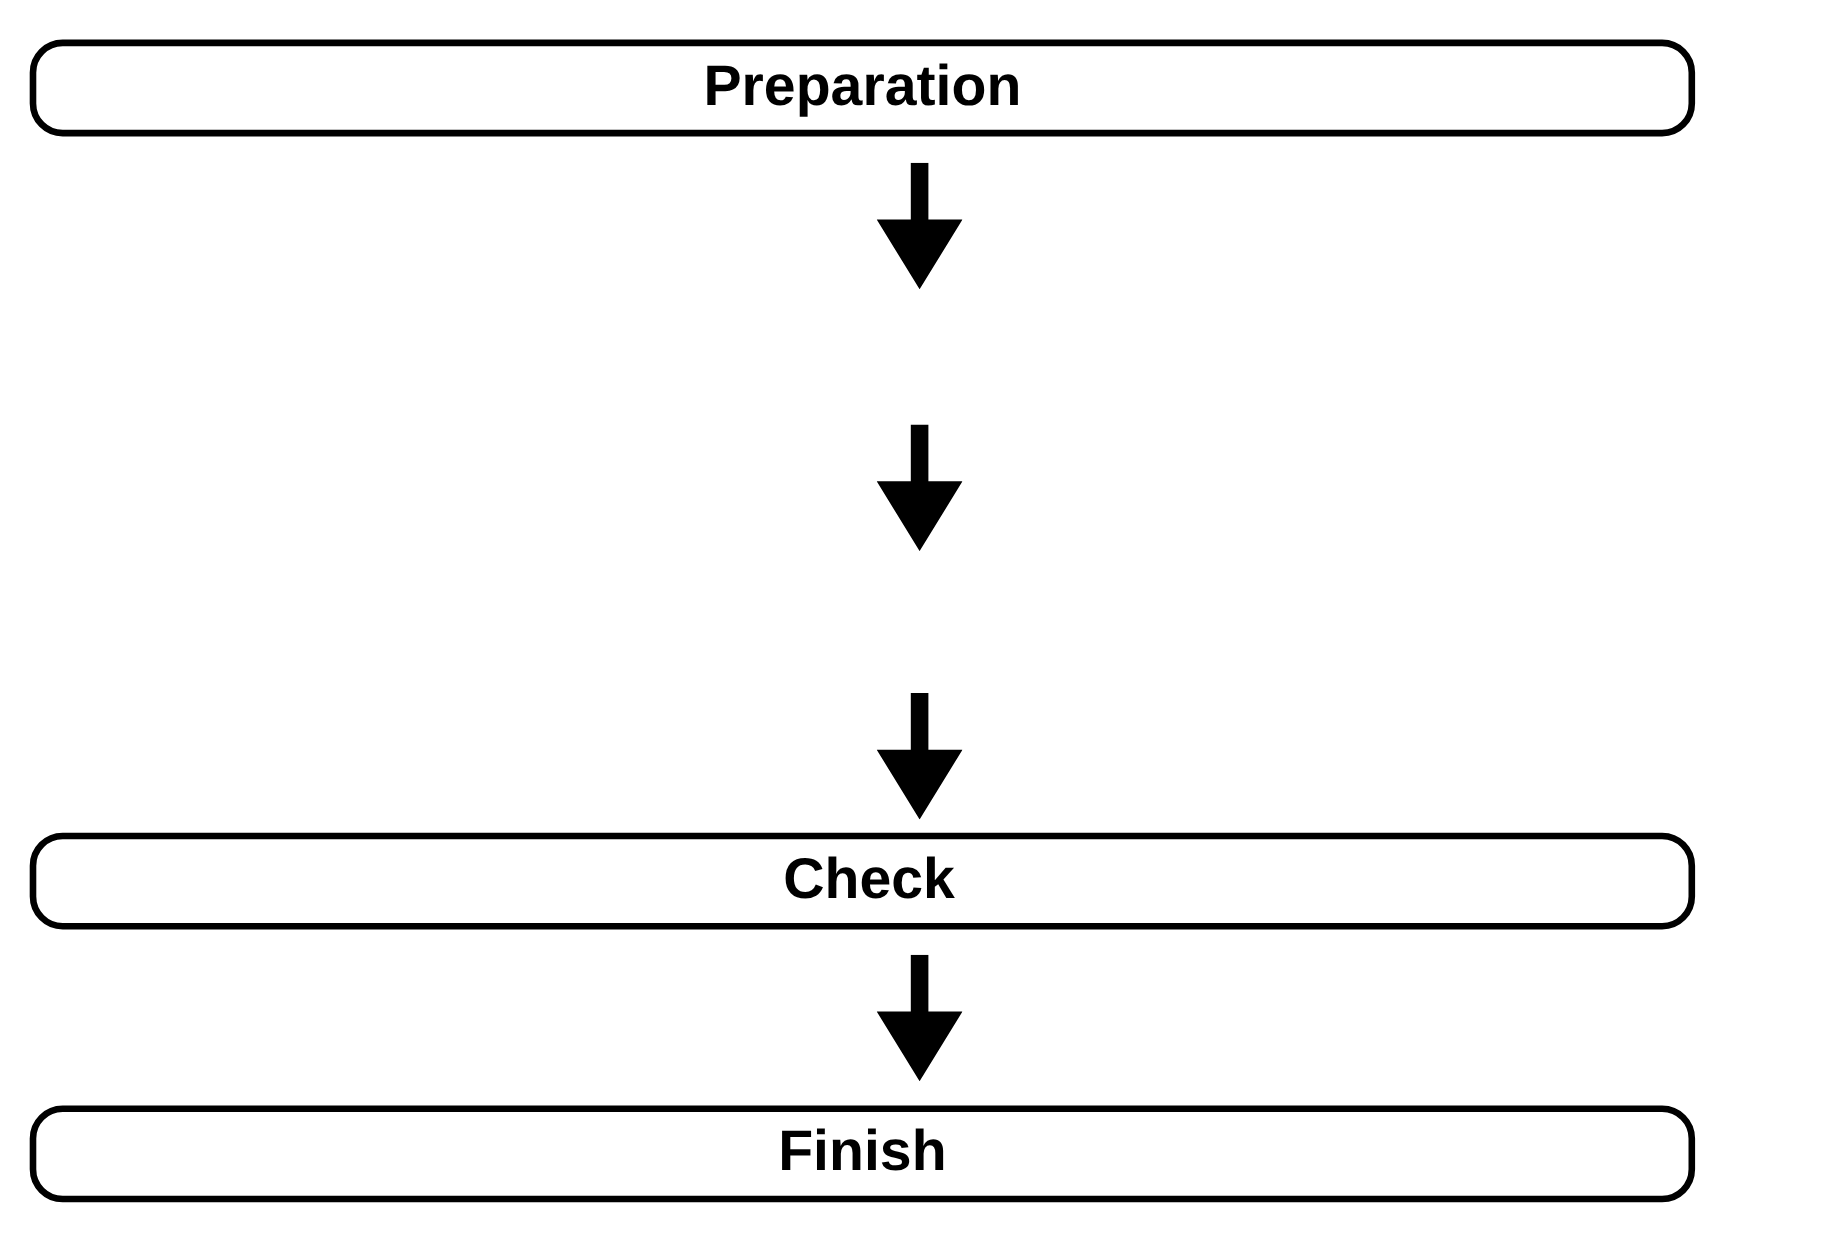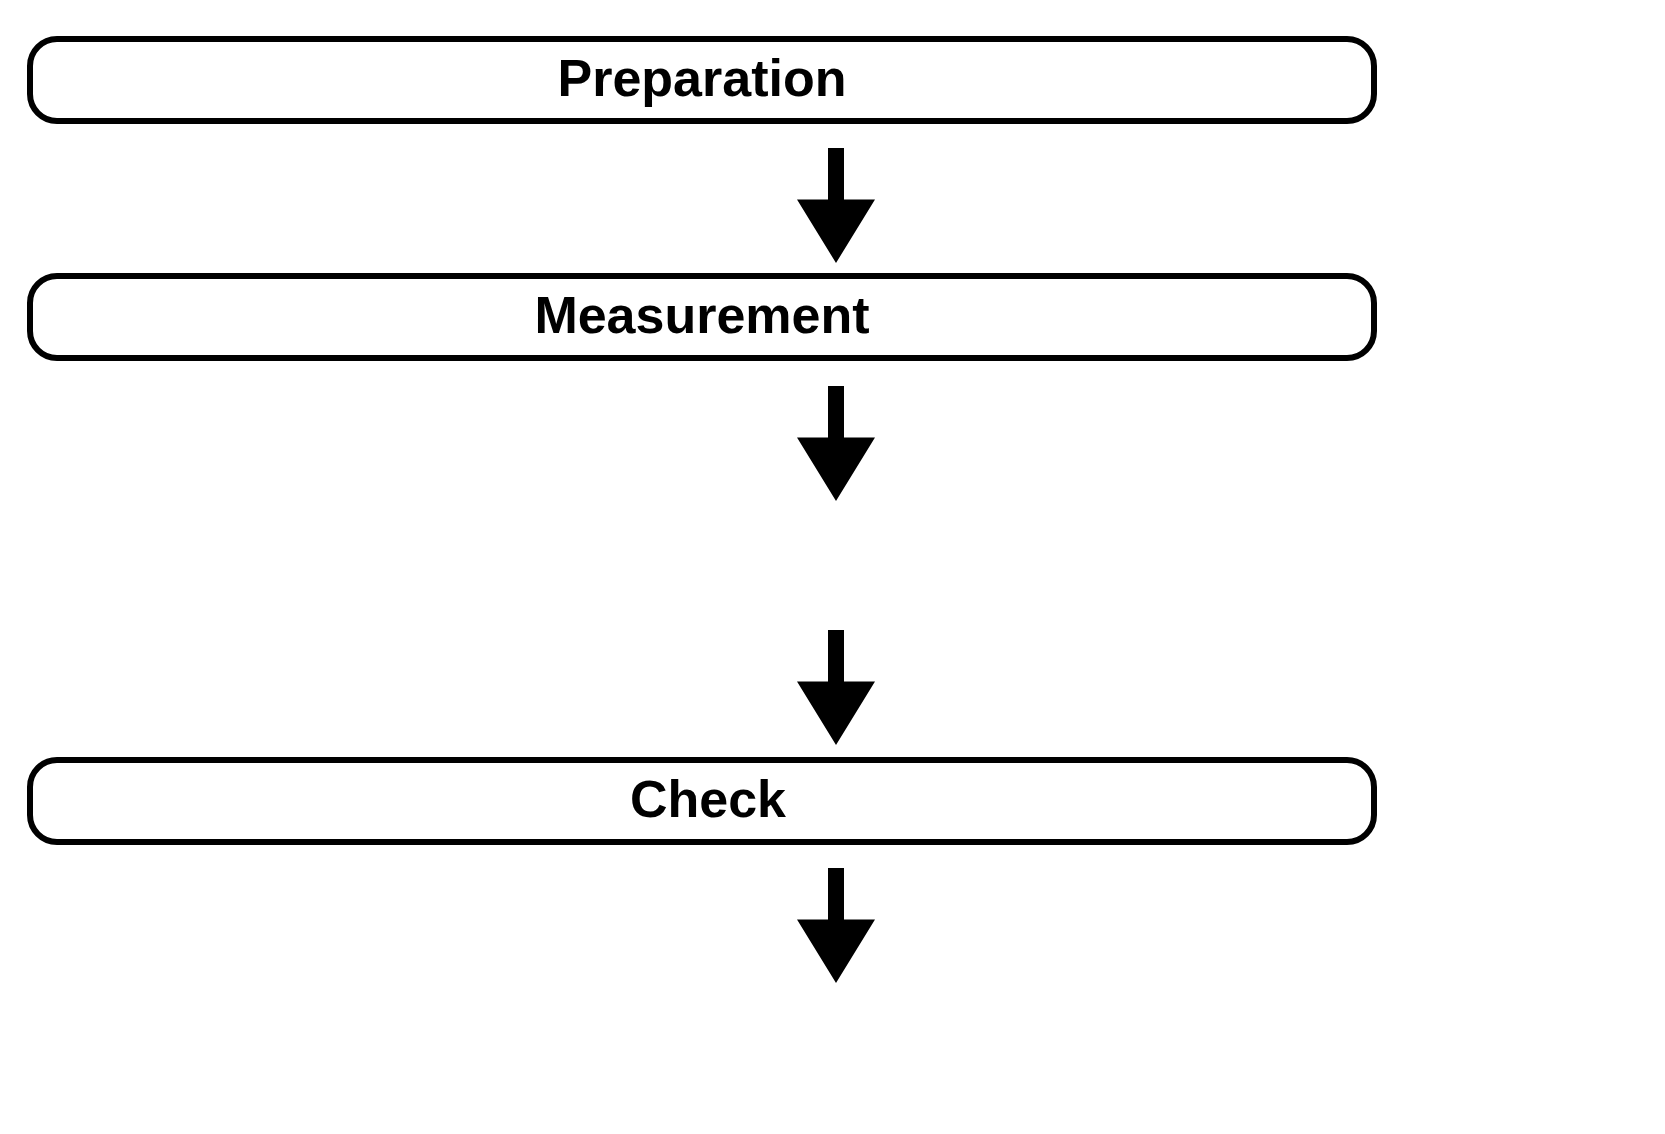--- a/index.html
+++ b/index.html
@@ -13,21 +13,21 @@
   .canvas {
     position: relative;
     width: 1665px;
     height: 1134px;
     background: var(--bg, #ffffff);
     overflow: hidden;
   }
   .step-box {
     position: absolute;
     left: 27px;
-    width: 1350px;
+    width: 1514px;
     height: 88px;
     box-sizing: border-box;
     border: 6px solid var(--line, #000000);
     border-radius: 30px;
     background: var(--bg, #ffffff);
     display: flex;
     align-items: center;
     justify-content: center;
   }
   .step-label {
@@ -70,23 +70,20 @@
   <div class="step-box box-1">
     <span class="step-label">Preparation</span>
   </div>
 
   <div class="down-arrow arrow-1">
     <svg viewBox="0 0 78 116" preserveAspectRatio="none" aria-hidden="true">
       <path class="arrow-shape" d="M31 0 H47 V52 H78 L39 116 L0 52 H31 Z"></path>
     </svg>
   </div>
 
-  <div class="step-box box-2">
-    <span class="step-label">Measurement</span>
-  </div>
 
   <div class="down-arrow arrow-2">
     <svg viewBox="0 0 78 116" preserveAspectRatio="none" aria-hidden="true">
       <path class="arrow-shape" d="M31 0 H47 V52 H78 L39 116 L0 52 H31 Z"></path>
     </svg>
   </div>
 
 
   <div class="down-arrow arrow-3">
     <svg viewBox="0 0 78 116" preserveAspectRatio="none" aria-hidden="true">
@@ -97,14 +94,17 @@
   <div class="step-box box-4">
     <span class="step-label">Check</span>
   </div>
 
   <div class="down-arrow arrow-4">
     <svg viewBox="0 0 78 116" preserveAspectRatio="none" aria-hidden="true">
       <path class="arrow-shape" d="M31 0 H47 V52 H78 L39 116 L0 52 H31 Z"></path>
     </svg>
   </div>
 
+  <div class="step-box box-5">
+    <span class="step-label">Finish</span>
+  </div>
 
 </div>
 
 </body></html>

